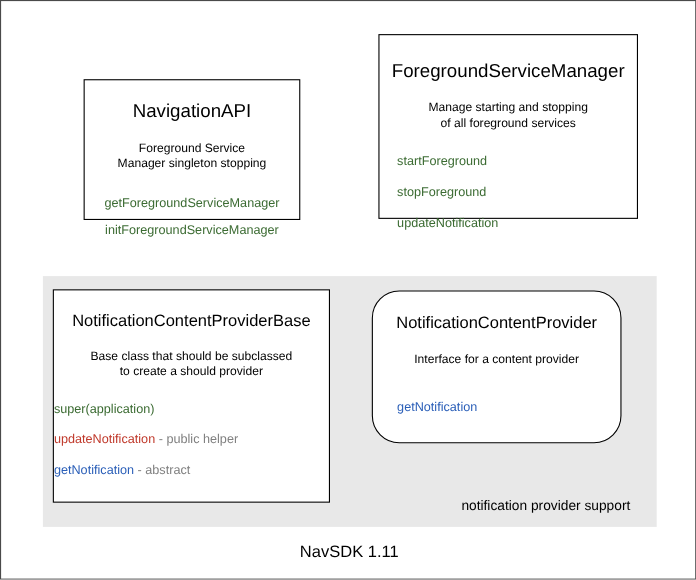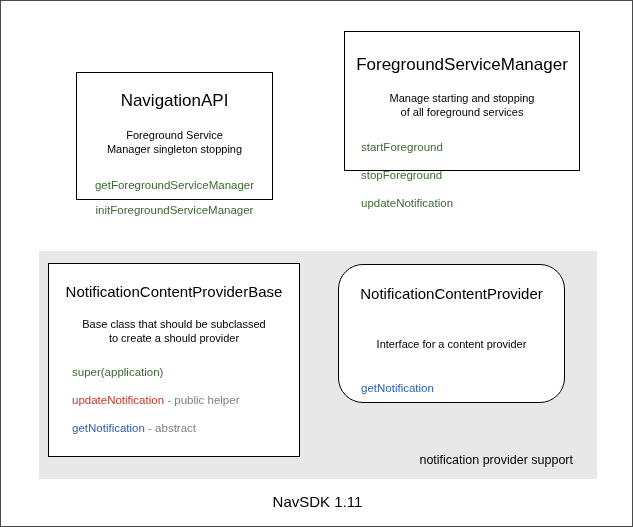--- a/index.html
+++ b/index.html
@@ -72,21 +72,21 @@
     text-align: center;
   }
   #navigation-api-box .member {
     font-size: 11.5px;
     margin-bottom: 13px;
   }
 
   
   #foreground-service-manager-box {
     left: 343px; top: 30px;
-    width: 236px; height: 140px;
+    width: 236px; height: 168px;
   }
   #foreground-service-manager-box .box-title {
     font-size: 17px;
     margin-top: 24px;
   }
   #foreground-service-manager-box .box-desc {
     font-size: 11px;
     margin-top: 16px;
   }
   #foreground-service-manager-box .member-list {
@@ -122,39 +122,38 @@
   #ncp-base-box .box-title {
     font-size: 15px;
     margin-top: 20px;
   }
   #ncp-base-box .box-desc {
     font-size: 11px;
     margin-top: 16px;
   }
   #ncp-base-box .member-list {
     margin-top: 21px;
-    padding-left: 23px;
   }
   #ncp-base-box .member {
     font-size: 11.5px;
     margin-bottom: 16px;
   }
 
   
   #ncp-box {
     left: 337px; top: 263px;
     width: 227px; height: 139px; border-radius: 25px;
   }
   #ncp-box .box-title {
     font-size: 15px;
     margin-top: 21px;
   }
   #ncp-box .box-desc {
     font-size: 11px;
-    margin-top: 34px;
+    margin-top: 17px;
   }
   #ncp-box .member-list {
     margin-top: 31px;
     padding-left: 22px;
   }
   #ncp-box .member {
     font-size: 11.5px;
   }
 
   

